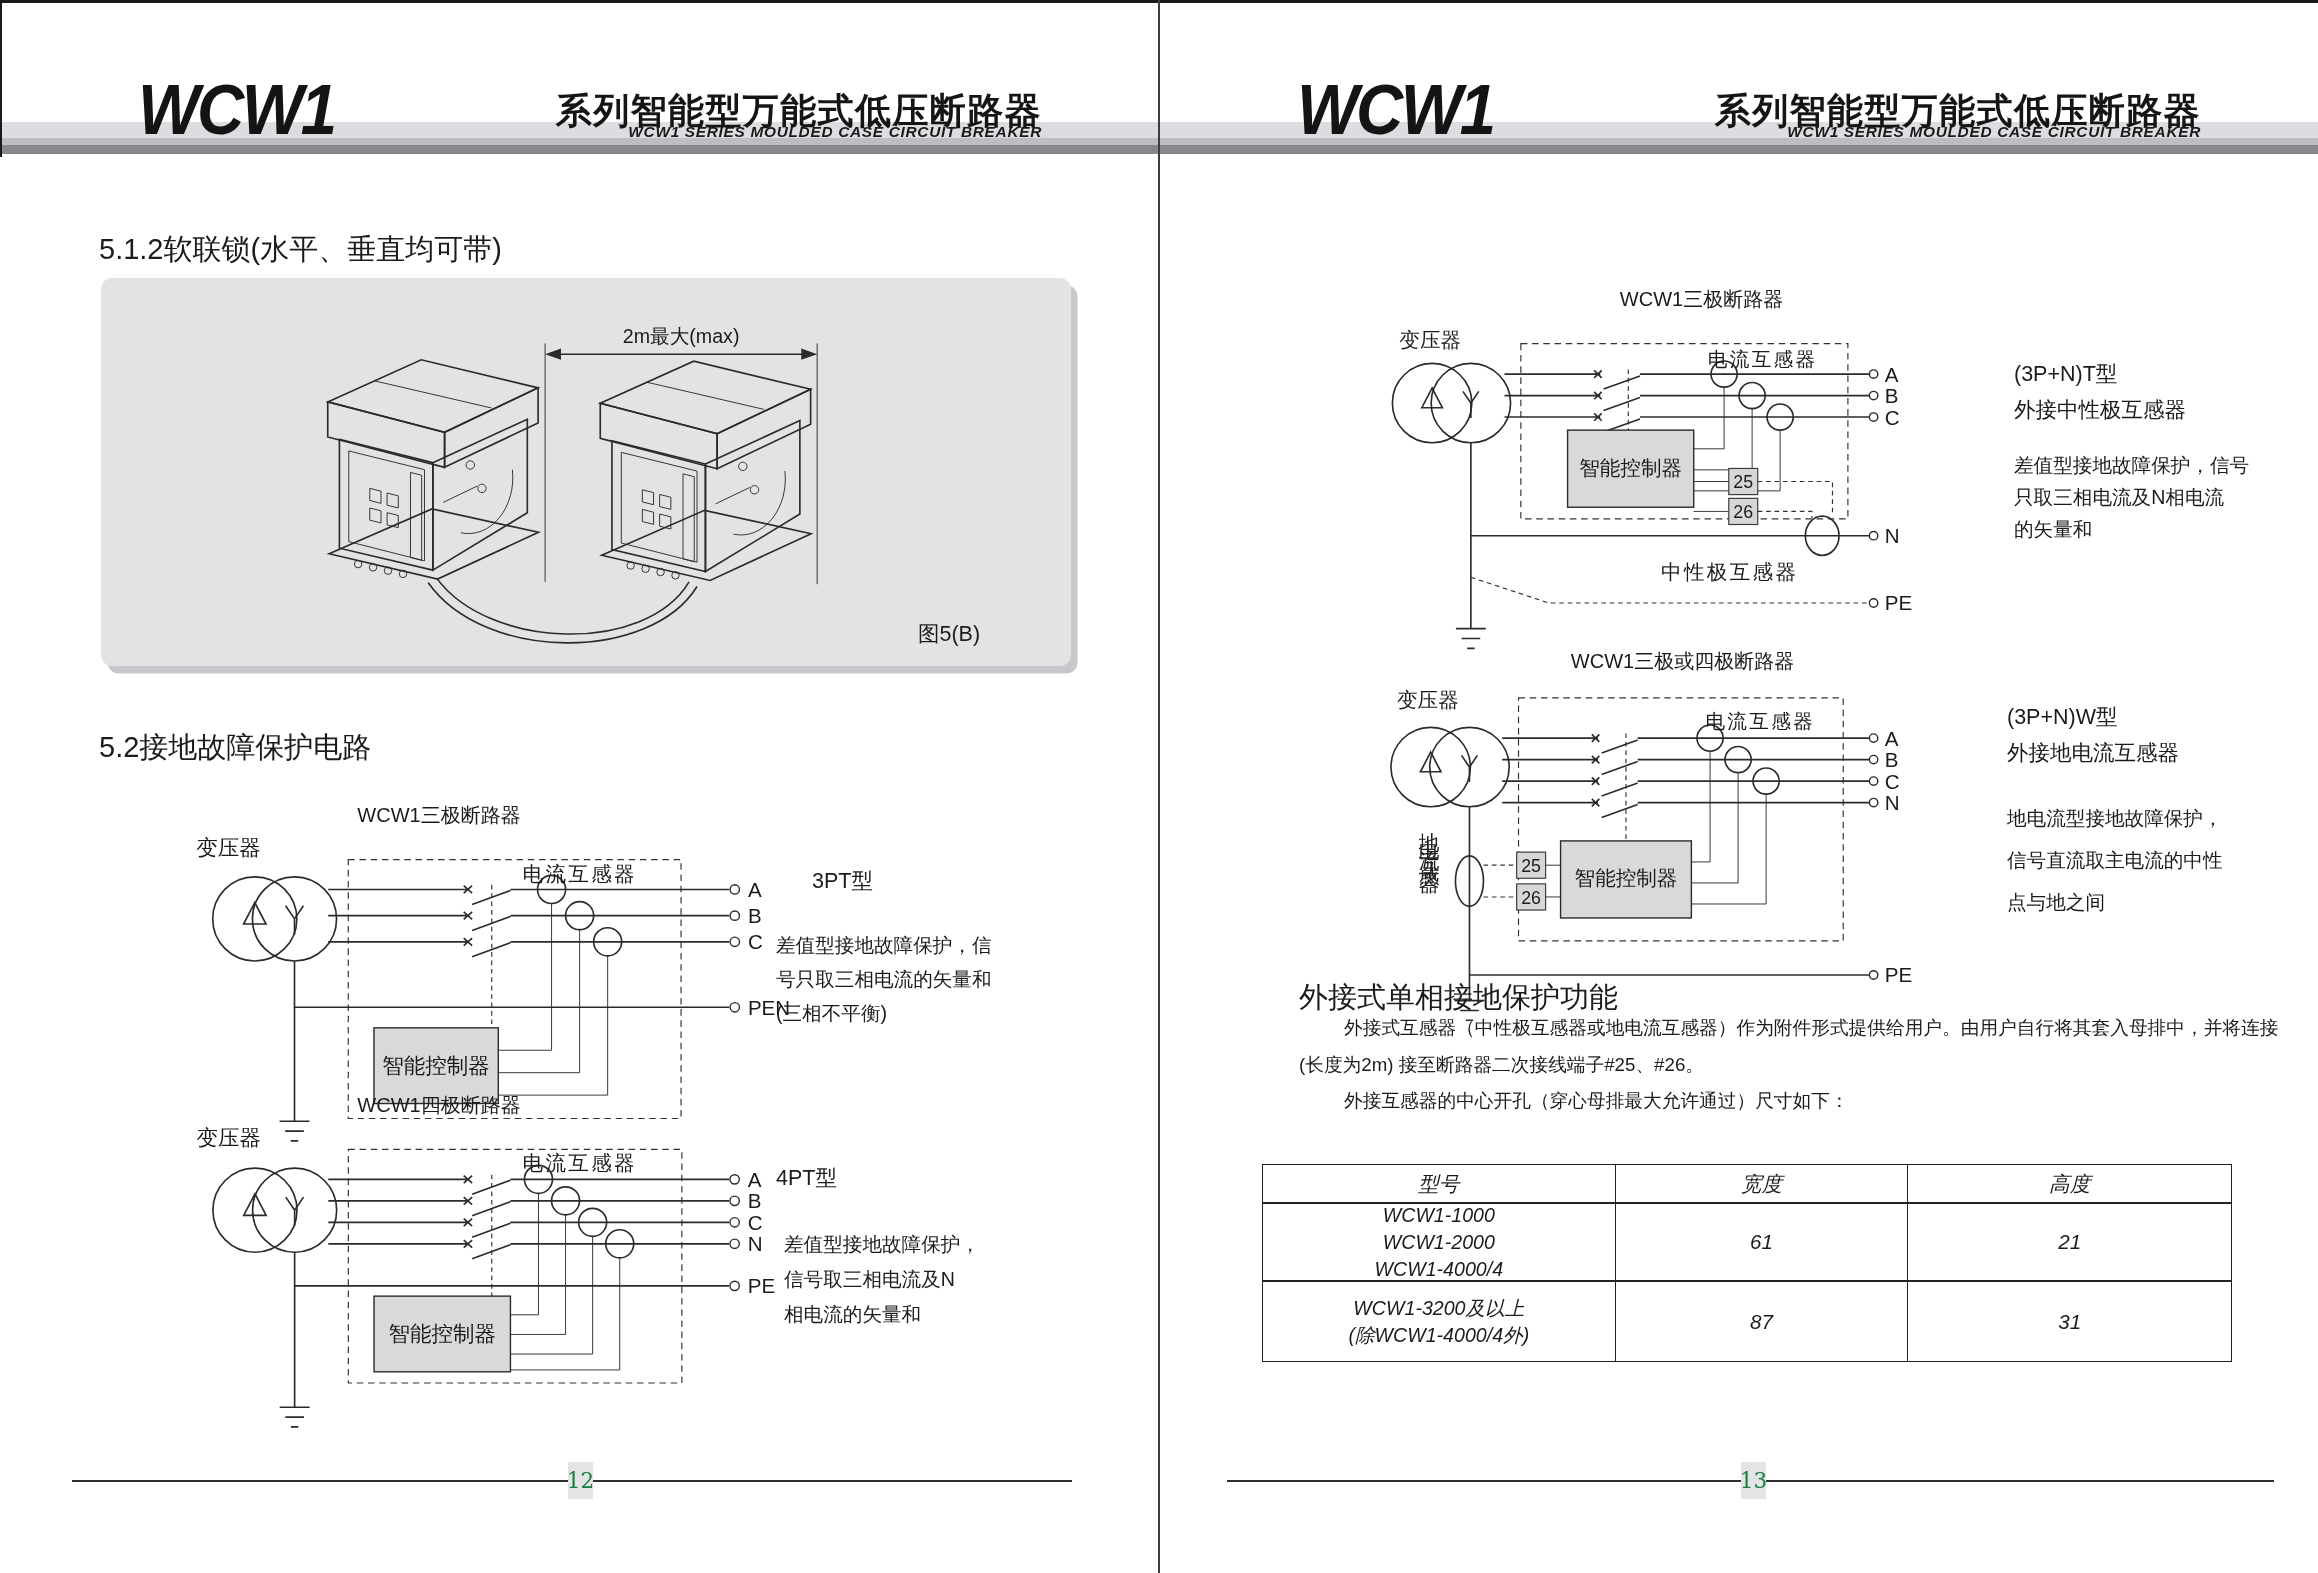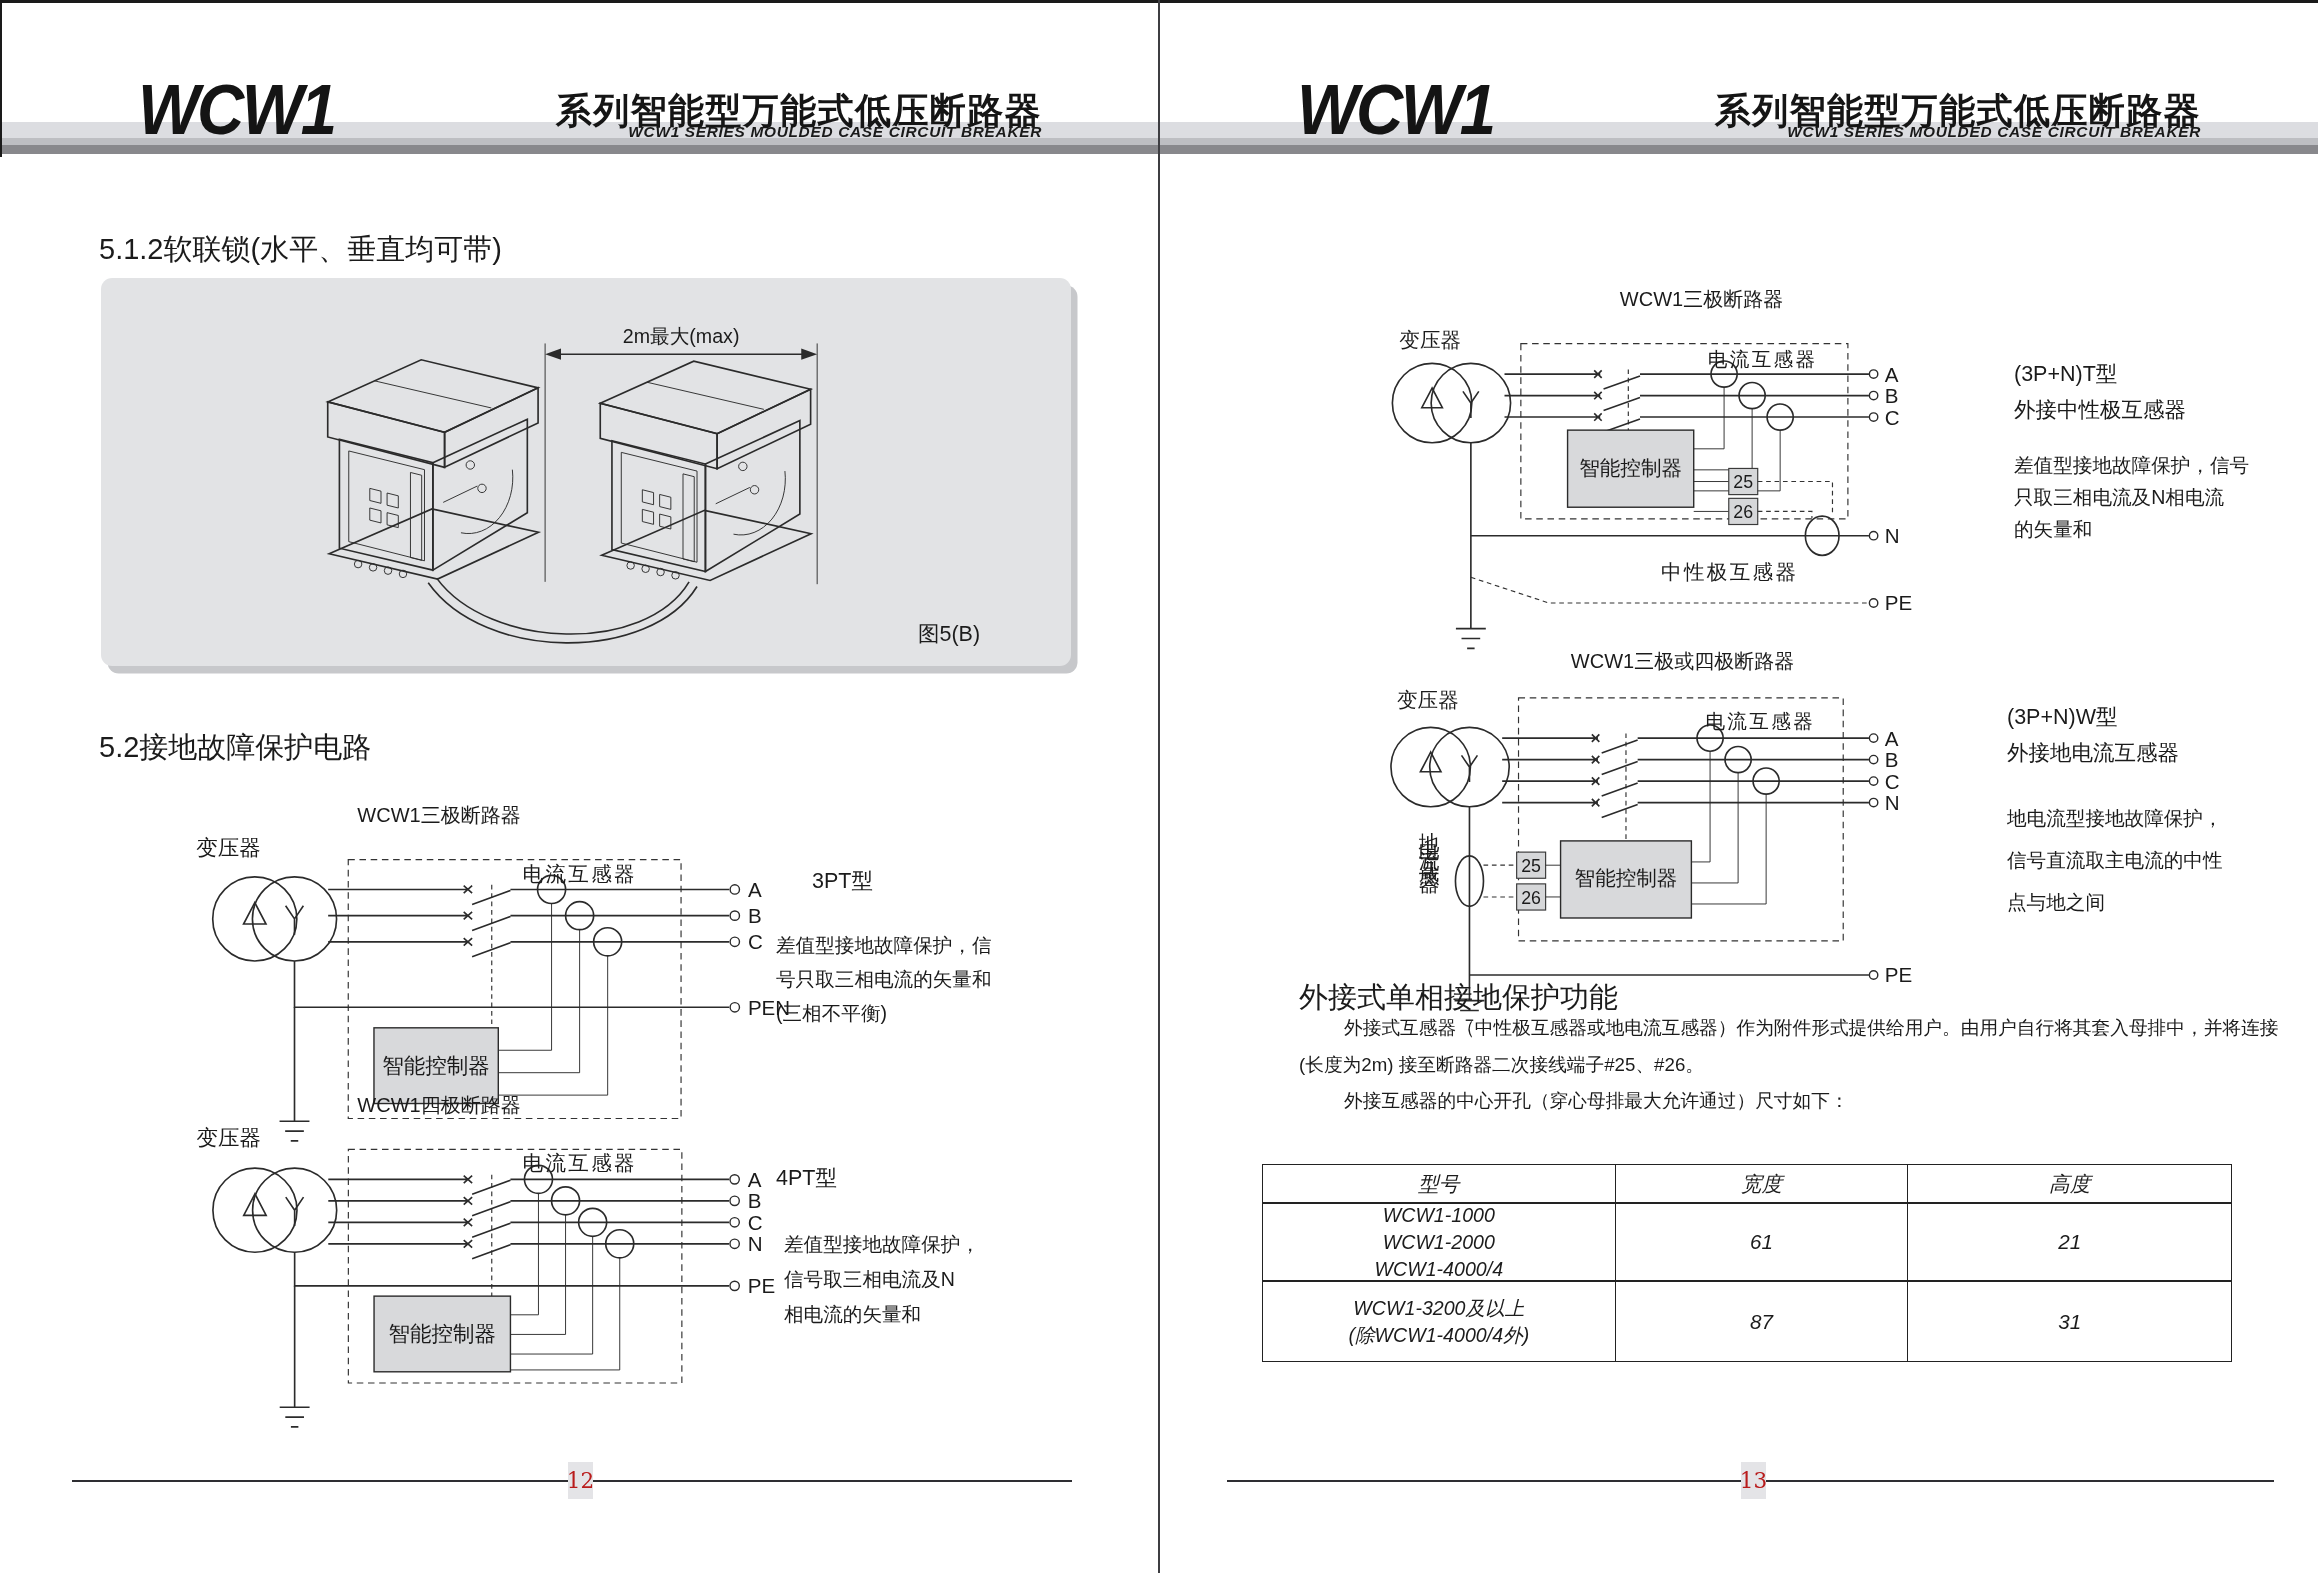--- a/index.html
+++ b/index.html
@@ -65,21 +65,21 @@
           text-align:center;font-size:20.6px;font-style:italic;}
   .c1{width:36.4%;border-right:1.4px solid #222;}
   .c2{width:30.2%;border-right:1.4px solid #222;}
   .c3{width:33.4%;}
   .mlines{font-size:19.6px;line-height:27px;}
 
   
   .foot-line{top:1480px;height:2.3px;background:#2e2e32;}
   .page-no{top:1462px;width:25px;height:37px;background:#e4e4e7;display:flex;
            align-items:center;justify-content:center;font-family:"DejaVu Serif",serif;
-           font-size:21.5px;color:#b91c1c;}
+           font-size:21.5px;color:#15803d;}
 </style>
 </head>
 <body>
 
 <div id="canvas">
   <div class="abs top-rule"></div>
 
   <div class="page" id="pageL">
     <div class="abs band-light"></div>
     <div class="abs band-mid"></div>

